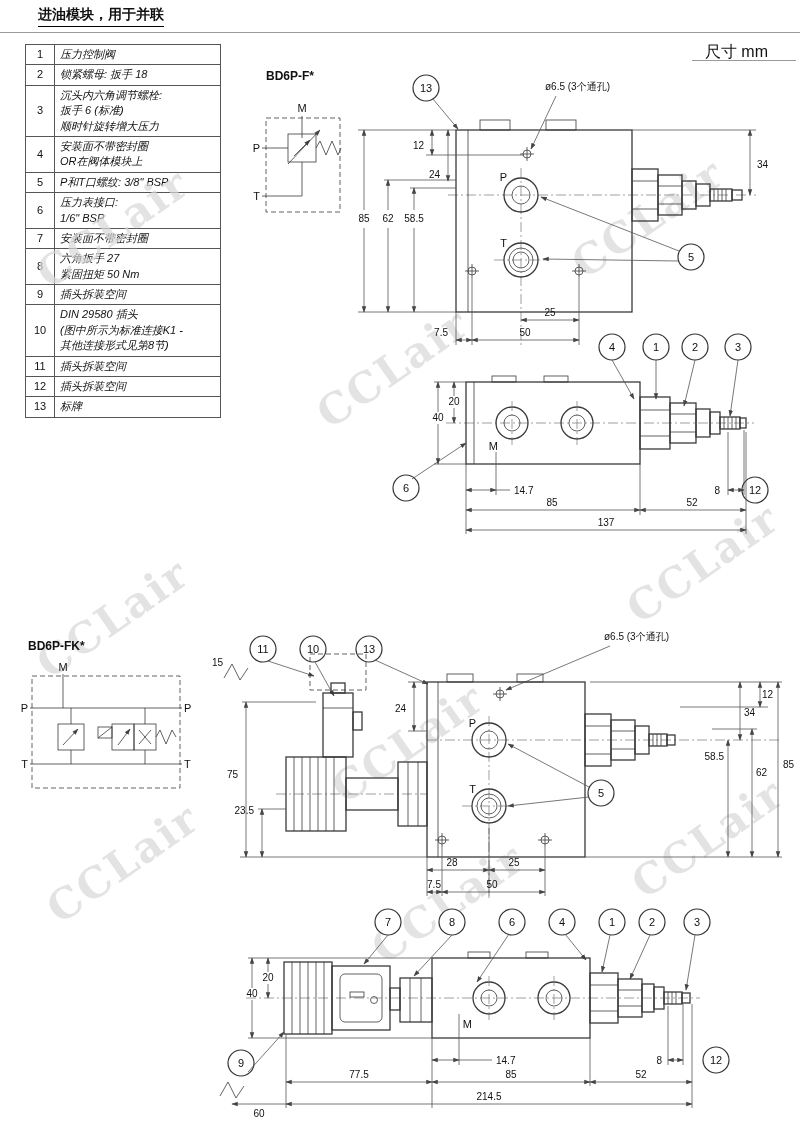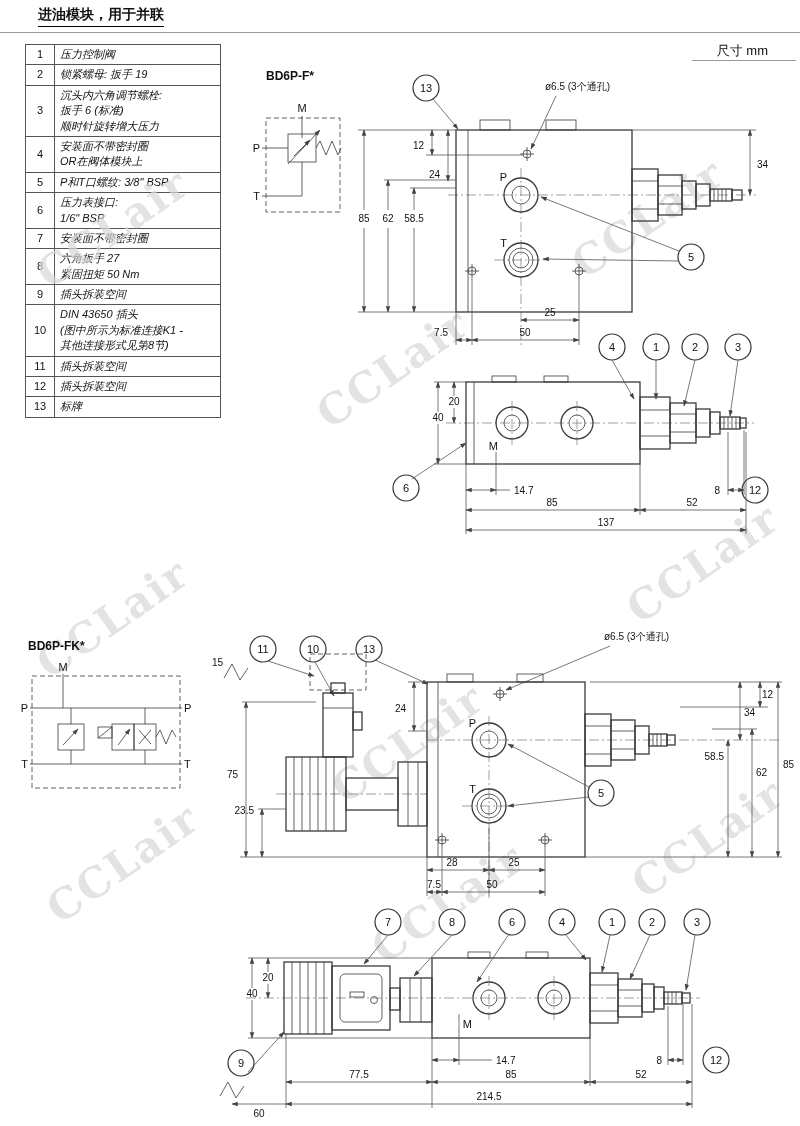--- a/index.html
+++ b/index.html
@@ -2,21 +2,21 @@
 <html><head>
 <meta charset="utf-8">
 <style>
   html,body{margin:0;padding:0;}
   body{width:800px;height:1126px;background:#fff;position:relative;
        font-family:"Liberation Sans","DejaVu Sans",sans-serif;color:#111;}
   .page{position:absolute;inset:0;overflow:hidden;}
   .title{position:absolute;left:38px;top:6px;font-size:14px;font-weight:bold;
          border-bottom:1.5px solid #000;padding-bottom:2px;}
   .rule-top{position:absolute;left:0;top:32px;width:800px;border-top:1px solid #9a9a9a;}
-  .units{position:absolute;right:32px;top:42px;font-size:13px;}
+  .units{position:absolute;right:32px;top:42px;font-size:16px;}
   .rule-units{position:absolute;left:692px;top:60px;width:104px;border-top:1px solid #9a9a9a;}
   table.legend{position:absolute;left:25px;top:44px;width:196px;border-collapse:collapse;
                font-size:11px;line-height:1.4;}
   table.legend td{border:1px solid #555;padding:2px 5px;vertical-align:middle;}
   table.legend td.n{width:18px;text-align:center;}
   table.legend td.t{white-space:pre-line;font-style:italic;}
   svg{position:absolute;left:0;top:0;}
   .o{fill:none;stroke:#3a3a3a;stroke-width:1.3;}
   .i{fill:none;stroke:#3a3a3a;stroke-width:0.8;}
   .d{fill:none;stroke:#555;stroke-width:0.8;}
@@ -41,21 +41,21 @@
   <div class="rule-units"></div>
 
   <table class="legend">
     <tbody>
         <tr>
           <td class="n">1</td>
           <td class="t">压力控制阀</td>
         </tr>
     <tr>
           <td class="n">2</td>
-          <td class="t">锁紧螺母: 扳手 19</td>
+          <td class="t">锁紧螺母: 扳手 18</td>
         </tr>
     <tr>
           <td class="n">3</td>
           <td class="t">沉头内六角调节螺栓:
 扳手 6 (标准)
 顺时针旋转增大压力</td>
         </tr>
     <tr>
           <td class="n">4</td>
           <td class="t">安装面不带密封圈
@@ -78,21 +78,21 @@
           <td class="n">8</td>
           <td class="t">六角扳手 27
 紧固扭矩 50 Nm</td>
         </tr>
     <tr>
           <td class="n">9</td>
           <td class="t">插头拆装空间</td>
         </tr>
     <tr>
           <td class="n">10</td>
-          <td class="t">DIN 43650 插头
+          <td class="t">DIN 29580 插头
 (图中所示为标准连接K1 -
 其他连接形式见第8节)</td>
         </tr>
     <tr>
           <td class="n">11</td>
           <td class="t">插头拆装空间</td>
         </tr>
     <tr>
           <td class="n">12</td>
           <td class="t">插头拆装空间</td>

